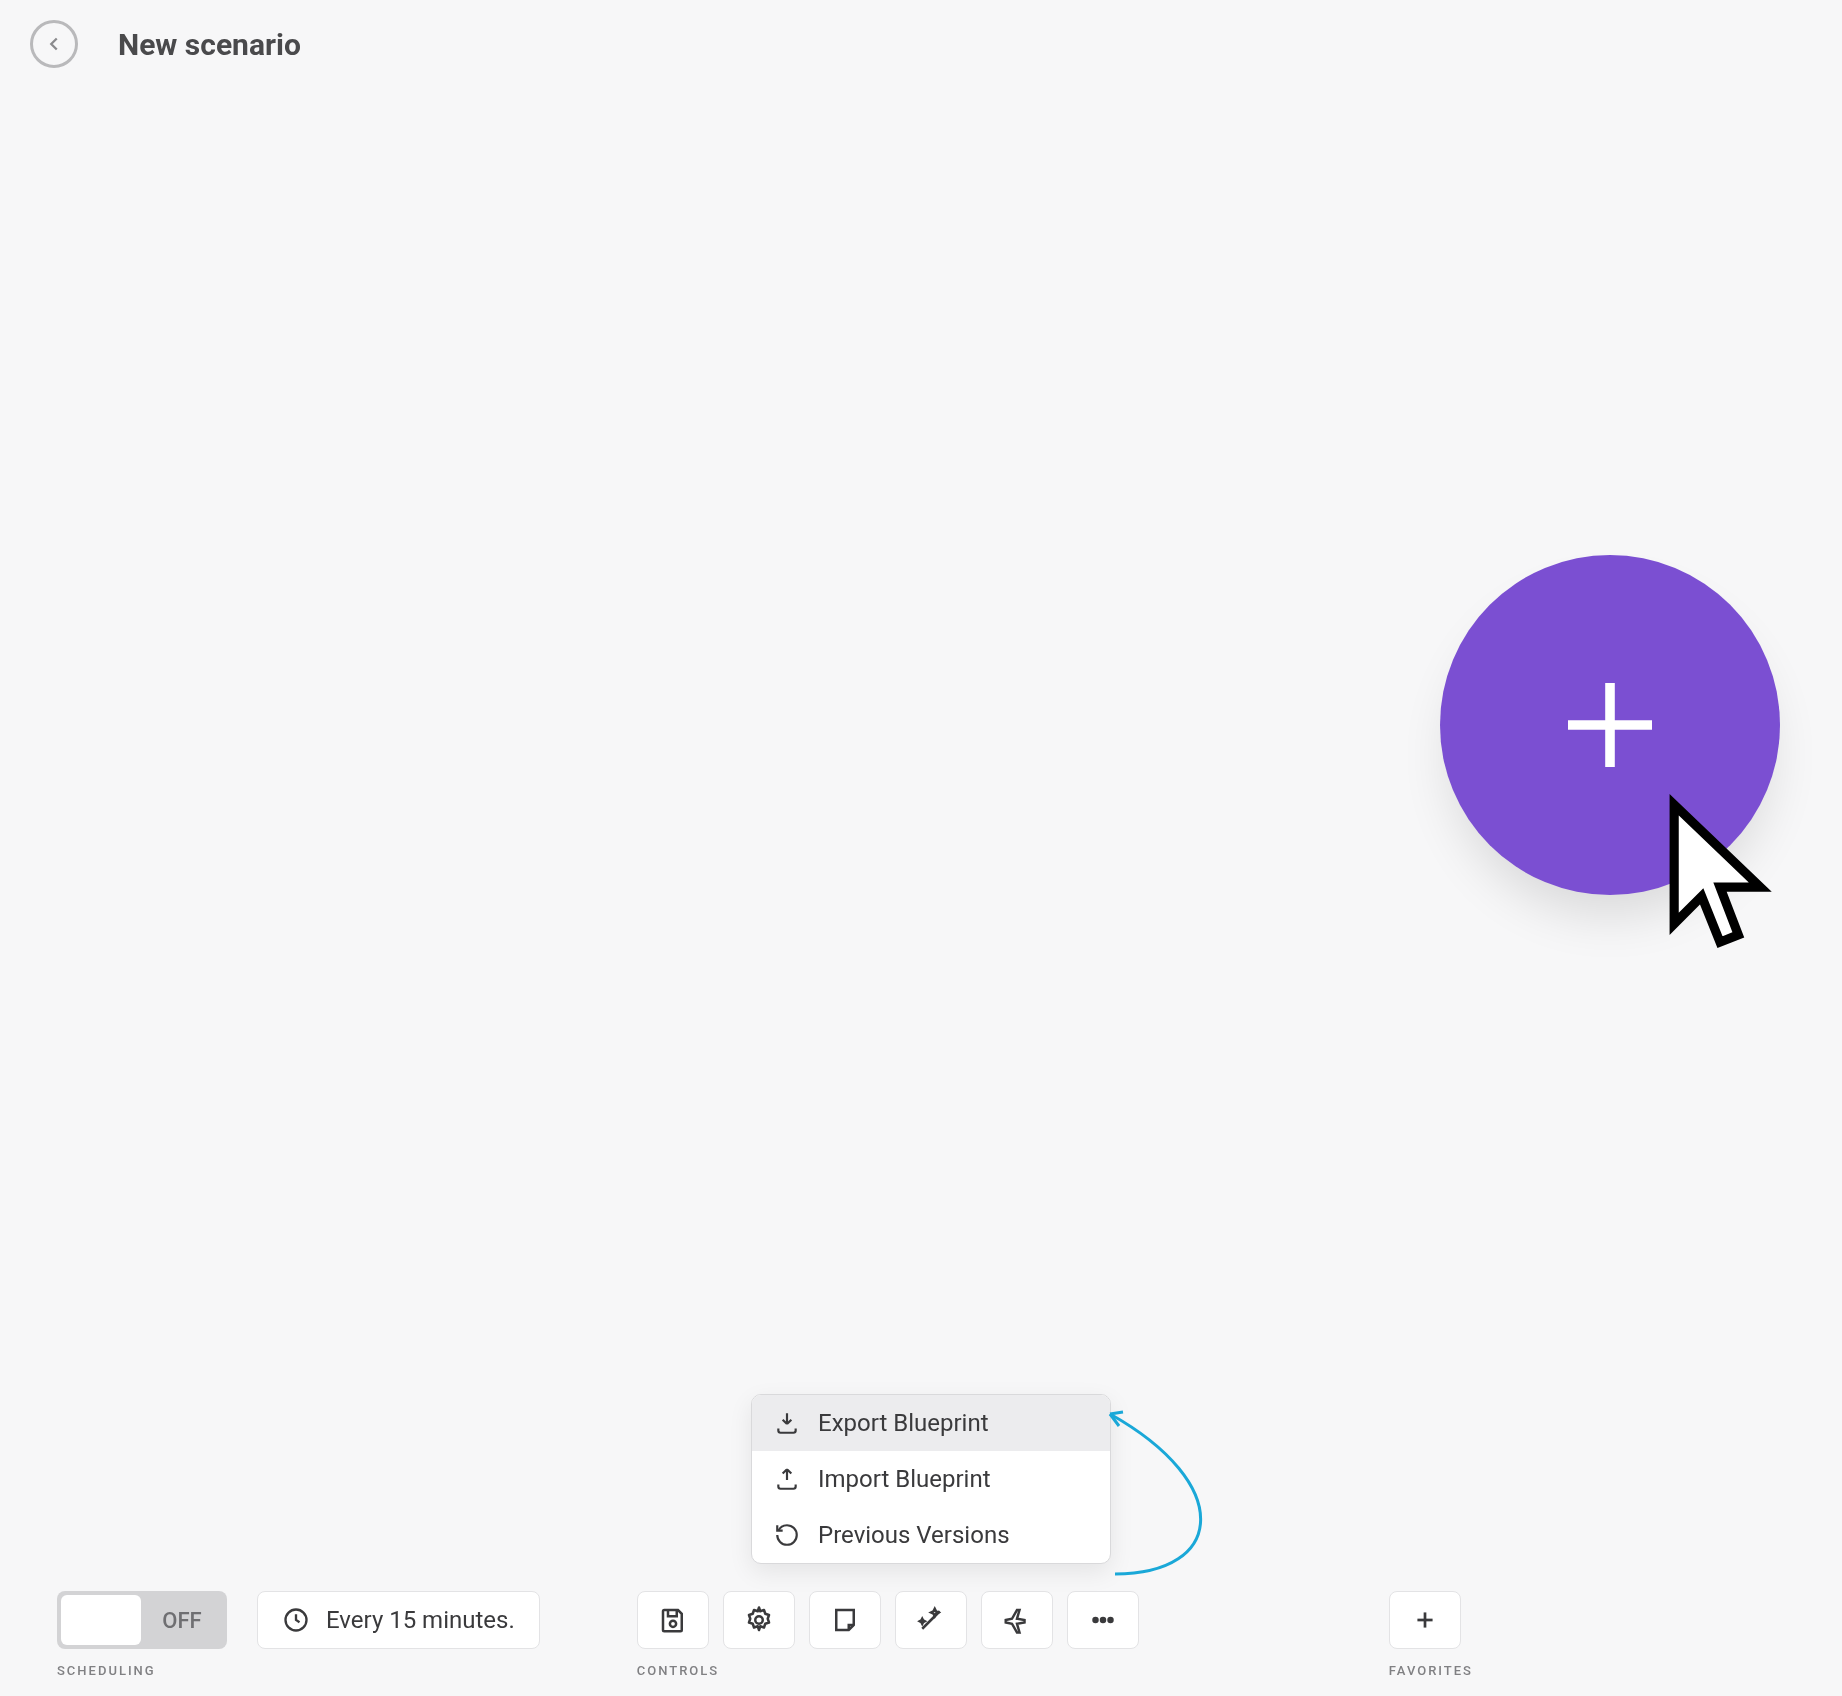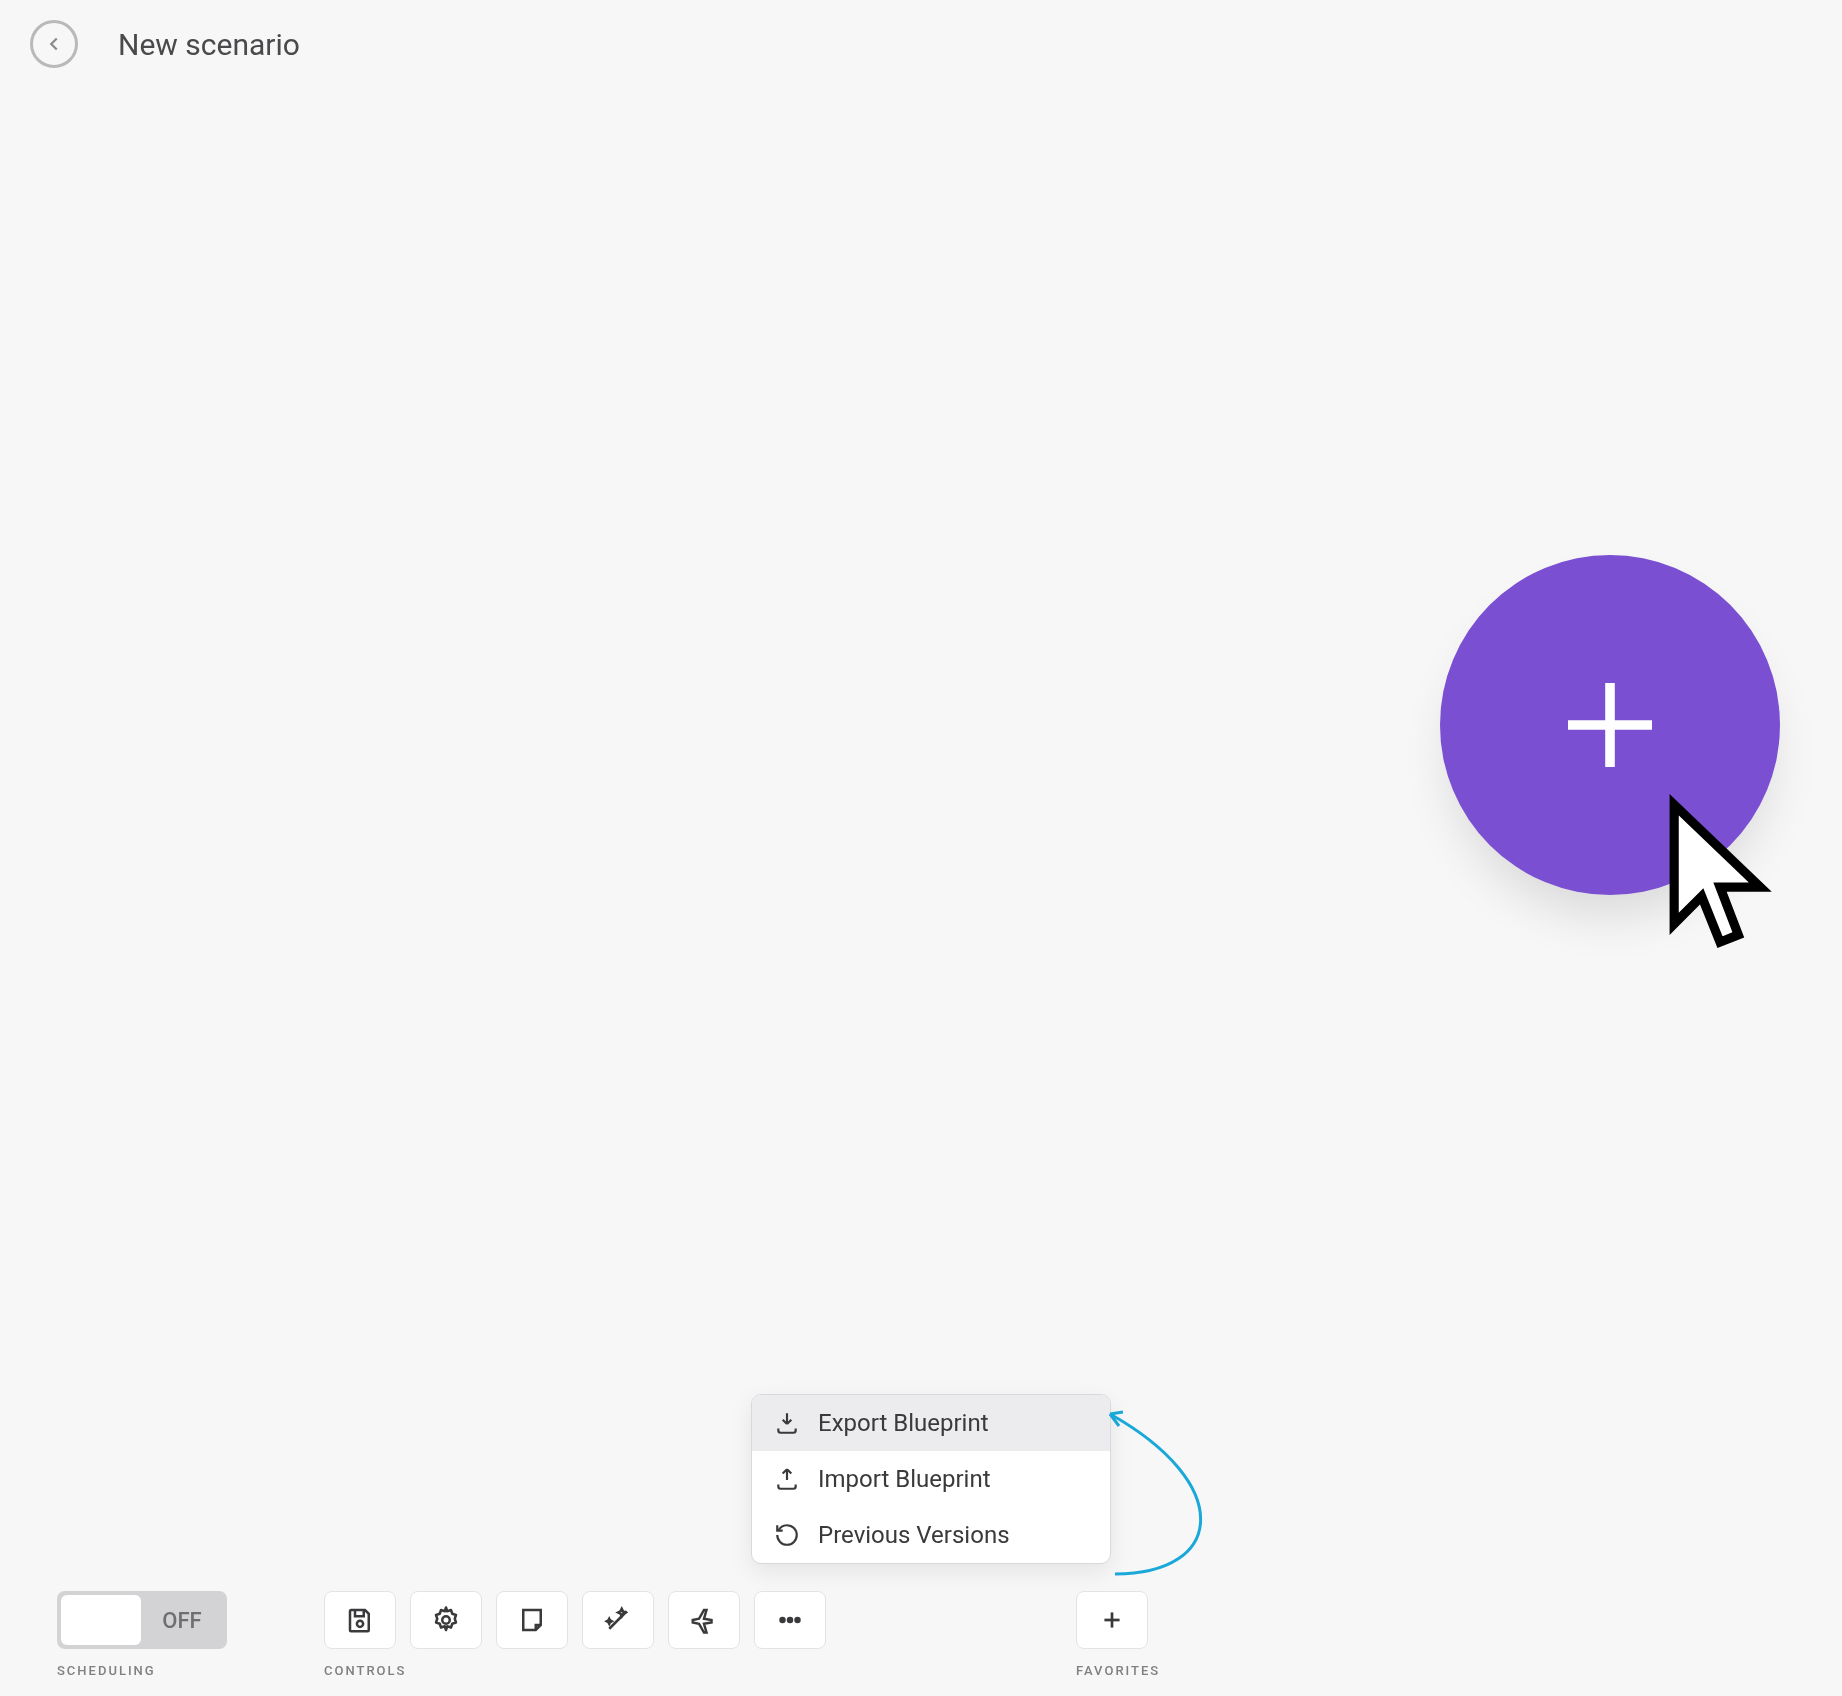--- a/index.html
+++ b/index.html
@@ -31,21 +31,21 @@
     display: flex;
     align-items: center;
     justify-content: center;
     cursor: pointer;
     background: transparent;
   }
   .back-btn svg { width: 22px; height: 22px; stroke: #8a8a8d; stroke-width: 2.5; fill: none; }
   .title {
     font-size: 30px;
     color: #4a4a4c;
-    font-weight: 400;
+    font-weight: 700;
   }
 
   
   .add-node {
     position: absolute;
     top: 555px;
     left: 1440px;
     width: 340px;
     height: 340px;
     border-radius: 50%;
@@ -298,20 +298,27 @@
 
 
   <div class="row">
 
     <div class="group">
       <div class="group-controls">
         <div class="toggle">
           <div class="toggle-knob"></div>
           <div class="toggle-text">OFF</div>
         </div>
+        <div class="schedule-box">
+          <svg viewBox="0 0 24 24">
+            <circle cx="12" cy="12" r="9"></circle>
+              <path d="M12 7v5l3 2"></path>
+          </svg>
+          <span>Every 15 minutes.</span>
+        </div>
       </div>
       <div class="group-label">SCHEDULING</div>
     </div>
 
     <div class="group">
       <div class="ctrl-group">
         <div class="ctrl-btn">
           <svg viewBox="0 0 24 24">
             <path d="M5 4h11l3 3v13a1 1 0 01-1 1H5a1 1 0 01-1-1V5a1 1 0 011-1z"></path>
               <path d="M8 4v5h7V4"></path>

